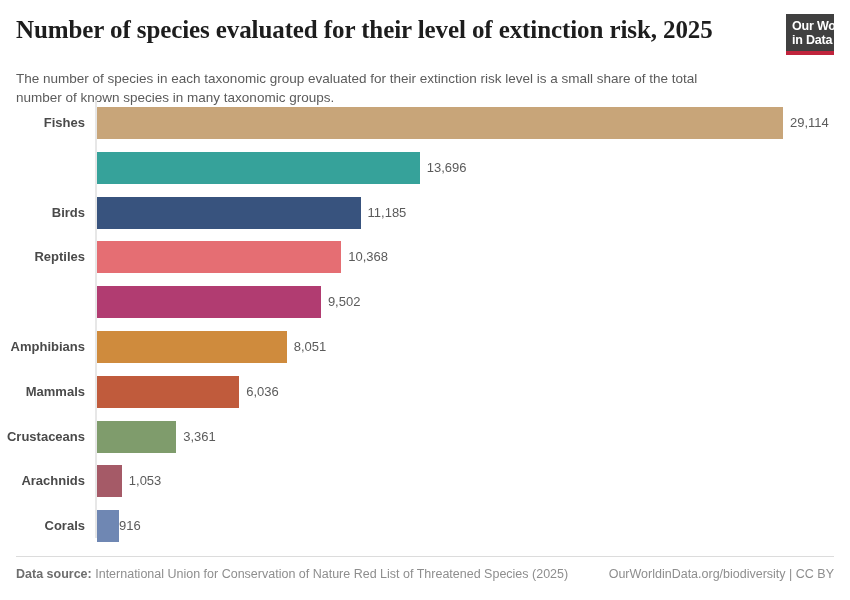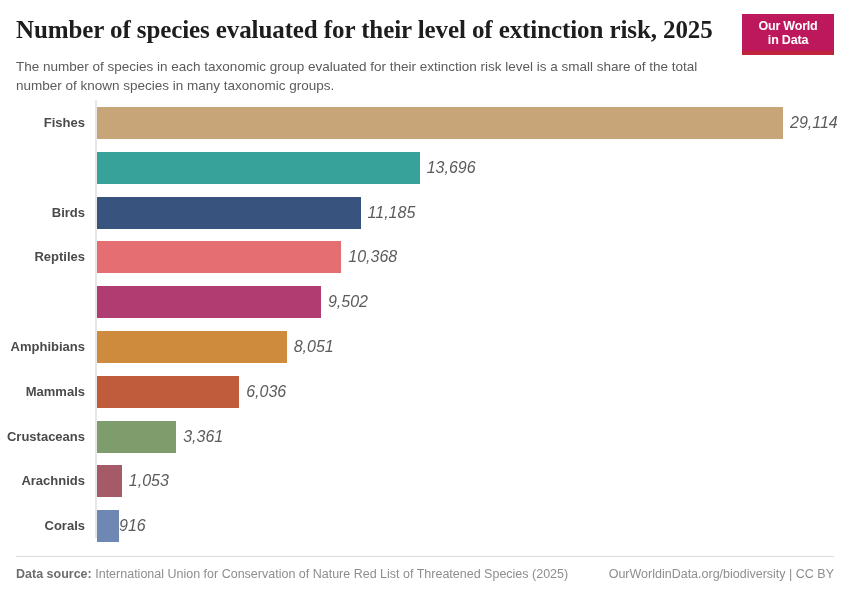--- a/index.html
+++ b/index.html
@@ -31,32 +31,32 @@
     line-height: 30px;
     color: #1d1d1d;
     letter-spacing: -0.1px;
     margin: 0;
     padding-right: 95px;
   }
   .chart-subtitle {
     font-size: 13.5px;
     line-height: 19px;
     color: #5b5b5b;
-    margin: 12px 0 0 0;
+    margin: 24px 0 0 0;
     max-width: 718px;
     font-weight: 400;
   }
 
   
   .owid-logo {
     position: absolute;
     right: 16px;
     top: 14px;
-    width: 92px;
-    background: #be185d;
+    width: 48px;
+    background: #404040;
     border-bottom: 4px solid #c0243c;
     padding: 5px 6px 4px 6px;
     box-sizing: border-box;
     text-align: center;
   }
   .owid-logo .l1,
   .owid-logo .l2 {
     display: block;
     color: #ffffff;
     font-family: "Liberation Sans", sans-serif;
@@ -107,24 +107,23 @@
     position: absolute;
     left: 97px;
     top: 0;
     height: 32px;
   }
   .bar-value {
     position: absolute;
     top: 0;
     height: 32px;
     line-height: 32px;
-    font-size: 16px;
+    font-size: 13px;
     color: #5b5b5b;
     white-space: nowrap;
-    font-style: italic;
   }
 
   
   .footer-rule {
     position: absolute;
     left: 16px;
     top: 556px;
     width: 818px;
     height: 1px;
     background: #dcdcdc;

